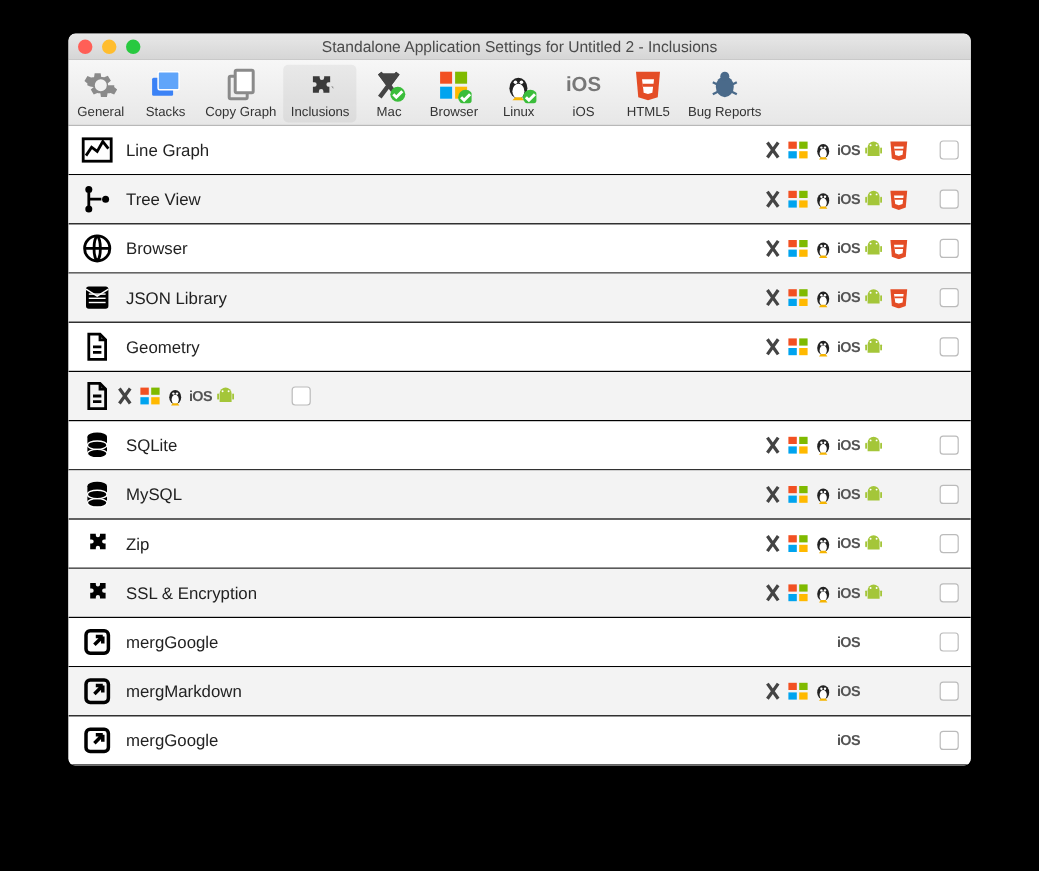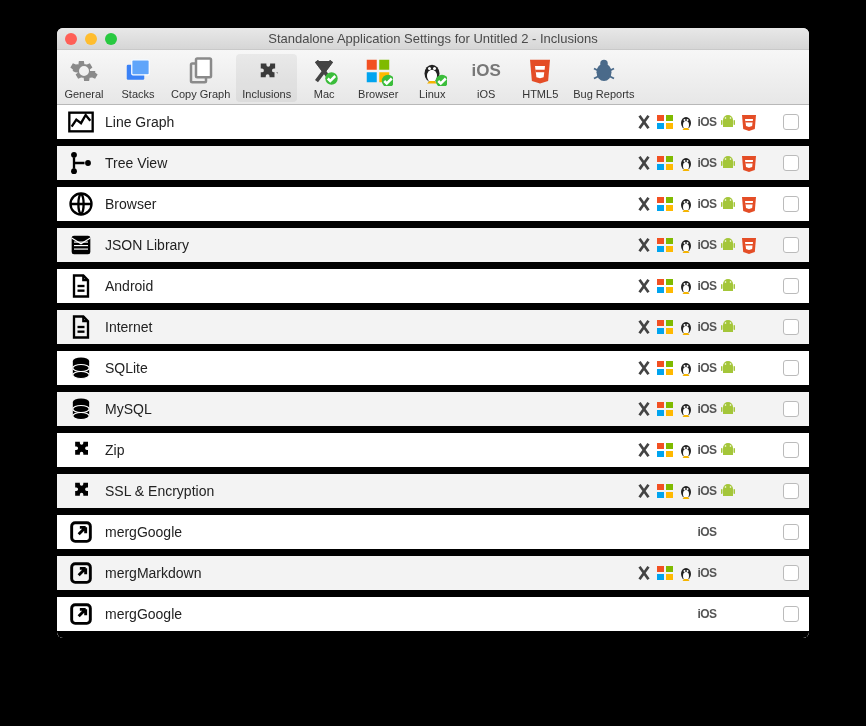--- a/index.html
+++ b/index.html
@@ -54,21 +54,21 @@
     cursor: pointer;
   }
   .tool.selected { background: rgba(0,0,0,0.05); border-radius:4px; }
   .tool .ticon { width:30px; height:30px; display:flex; align-items:center; justify-content:center; }
   .tool .tlabel { font-size: 11px; color:#333; margin-top:2px; white-space:nowrap; }
   .list { background:#fff; }
   .row {
     display:flex; align-items:center;
     height: 41px;
     padding: 0 10px;
-    border-bottom: 7px solid #000000;
+    border-bottom: 1px solid #000000;
   }
   .row:nth-child(even){ background:#f3f3f3; }
   .row .ricon { width:28px; height:28px; display:flex; align-items:center; justify-content:center; }
   .row .rlabel { margin-left: 10px; flex:1; font-size:14px; color:#222; }
   .platforms { display:flex; align-items:center; gap:3px; width: 140px; justify-content:flex-start; }
   .plat { width:18px; height:18px; display:flex; align-items:center; justify-content:center; font-size:12px; }
   .ios-text { font-family: Helvetica, Arial, sans-serif; font-weight:600; font-size:12px; color:#555; letter-spacing:-0.5px; }
   .chk { width:16px; height:16px; border:1px solid #bbb; border-radius:3px; background:#fff; margin-left:8px; cursor:pointer; }
   svg { display:block; }
 </style>
@@ -405,21 +405,21 @@
       </div>
       <div class="row">
         <div class="ricon">
           <svg viewBox="0 0 24 24" width="100%" height="100%">
             <path d="M6 3h8l4 4v14H6z" fill="none" stroke="#000" stroke-width="2"></path>
             <path d="M14 3v4h4" fill="none" stroke="#000" stroke-width="2"></path>
             <line x1="9" y1="12" x2="15" y2="12" stroke="#000" stroke-width="2"></line>
             <line x1="9" y1="16" x2="15" y2="16" stroke="#000" stroke-width="2"></line>
           </svg>
         </div>
-        <div class="rlabel">Android</div>
+        <div class="rlabel">Geometry</div>
         <div class="platforms">
           <div class="plat">
             <svg viewBox="0 0 18 20" width="100%" height="100%">
               <path d="M4 3l5 7 5-7M9 10l-5 7M9 10l5 7" stroke="#444" stroke-width="3" fill="none"></path>
             </svg>
           </div>
           <div class="plat">
             <svg viewBox="0 0 18 18" width="100%" height="100%">
               <rect x="1" y="2" width="7" height="6" fill="#f25022"></rect>
               <rect x="10" y="2" width="7" height="6" fill="#7fba00"></rect>
@@ -454,21 +454,20 @@
       </div>
       <div class="row">
         <div class="ricon">
           <svg viewBox="0 0 24 24" width="100%" height="100%">
             <path d="M6 3h8l4 4v14H6z" fill="none" stroke="#000" stroke-width="2"></path>
             <path d="M14 3v4h4" fill="none" stroke="#000" stroke-width="2"></path>
             <line x1="9" y1="12" x2="15" y2="12" stroke="#000" stroke-width="2"></line>
             <line x1="9" y1="16" x2="15" y2="16" stroke="#000" stroke-width="2"></line>
           </svg>
         </div>
-        <div class="rlabel">Internet</div>
         <div class="platforms">
           <div class="plat">
             <svg viewBox="0 0 18 20" width="100%" height="100%">
               <path d="M4 3l5 7 5-7M9 10l-5 7M9 10l5 7" stroke="#444" stroke-width="3" fill="none"></path>
             </svg>
           </div>
           <div class="plat">
             <svg viewBox="0 0 18 18" width="100%" height="100%">
               <rect x="1" y="2" width="7" height="6" fill="#f25022"></rect>
               <rect x="10" y="2" width="7" height="6" fill="#7fba00"></rect>

